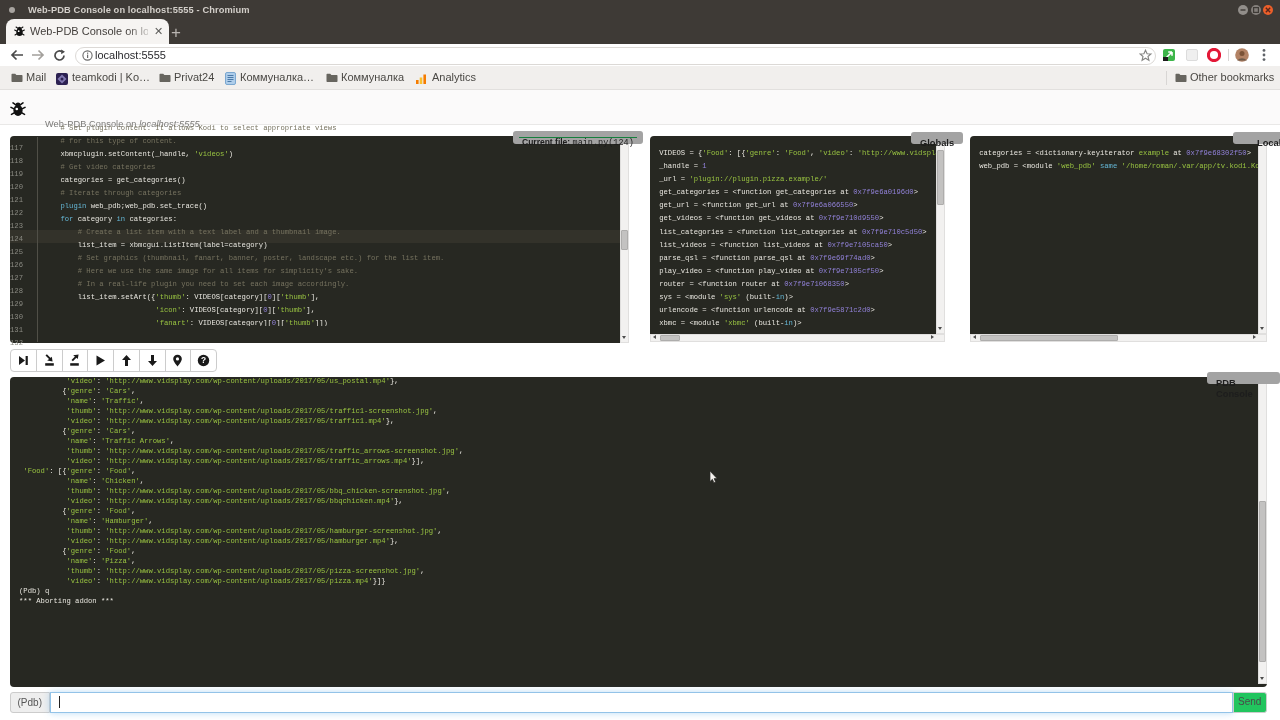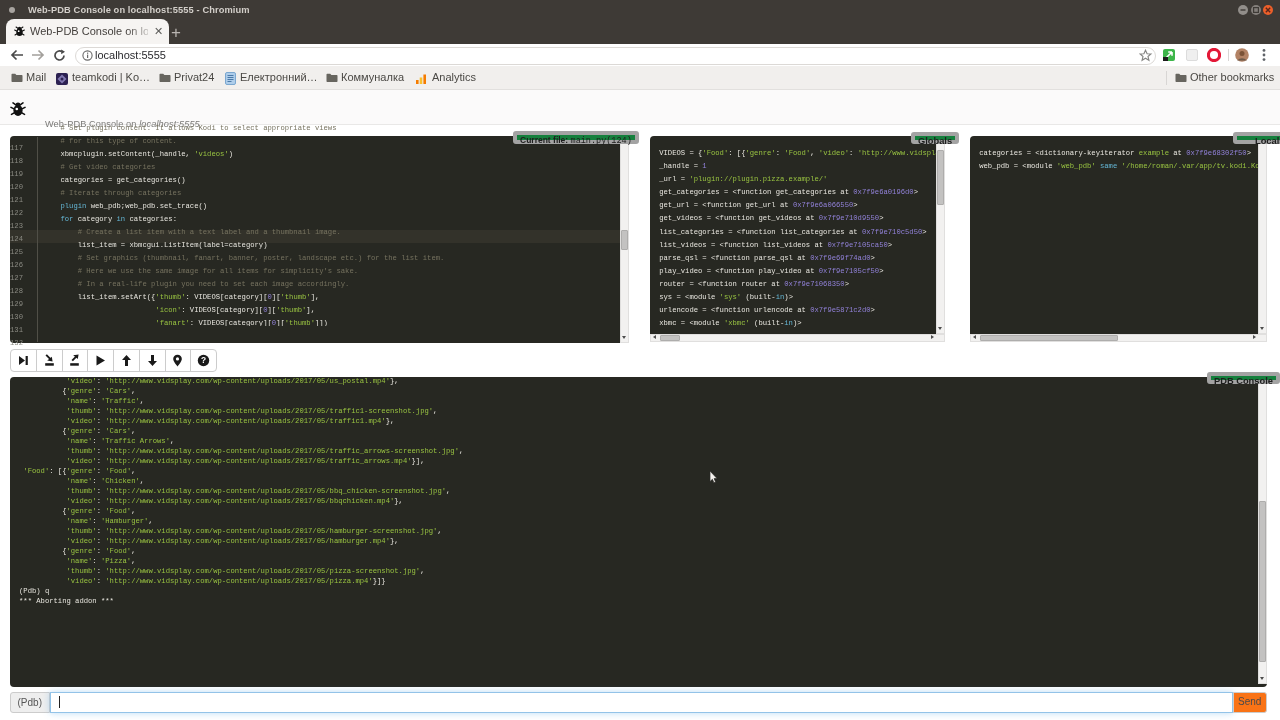--- a/index.html
+++ b/index.html
@@ -18,35 +18,35 @@
 #navbar{left:0;top:44px;width:1280px;height:22px;background:#fff}
 #omni{left:75px;top:47px;width:1081px;height:17.5px;background:#fff;border:1px solid #dcd9d6;border-radius:9px}
 #url{left:95px;top:49px;font-size:11px;color:#2a2a2e}
 #bookbar{left:0;top:66px;width:1280px;height:24px;background:#f1efed;border-bottom:1px solid #e2e0de}
 .bktxt{top:71px;font-size:11px;color:#4a4844}
 
 #header{left:0;top:90px;width:1280px;height:35px;background:#fbfafa;border-bottom:1px solid #e9e8e7}
 #htitle{left:45px;top:119px;font-size:9.2px;font-weight:normal;color:#7c7b79;letter-spacing:0.1px}
 pre{font-family:"Liberation Mono", monospace;font-size:7.2px;line-height:13px;color:#e8e6df;white-space:pre}
 .panel{background:#272822;border-radius:4px}
-.tag{background:#15803d;border:4px solid #a3a3a3;border-radius:3px;font-size:9.3px;font-weight:bold;color:#1d1d1d;padding:0 3px;height:12.5px;line-height:11.5px;z-index:5}
+.tag{background:#15803d;border:6px solid #a3a3a3;border-radius:3px;font-size:9.3px;font-weight:bold;color:#1d1d1d;padding:0 3px;height:12.5px;line-height:11.5px;z-index:5}
 .tag .mono{font-family:"Liberation Mono", monospace;font-weight:normal}
 .s{color:#98c241}.k{color:#65b7d6}.n{color:#9181d8}.c{color:#76725f}
 
 .sbtrack{background:#f2f1f0;border:1px solid #e0dfde}
 .sbthumb{background:#c3c2c1;border:1px solid #aeadac;border-radius:1px}
 
 #btngroup{left:10px;top:348.5px;width:207px;height:23.5px;background:#fff;border:1px solid #ccc;border-radius:4px;display:flex}
 #btngroup .tbtn{flex:1;border-right:1px solid #ccc;display:flex;align-items:center;justify-content:center}
 #btngroup .tbtn:last-child{border-right:none}
 
 #pdblabel{left:10px;top:692px;width:39.5px;height:20.5px;background:#eee;border:1px solid #ccc;border-radius:3px 0 0 3px;font-size:10px;color:#555;text-align:center;line-height:19px}
 #pdbinput{left:49.5px;top:692px;width:1183px;height:20.5px;background:#fff;border:1px solid #93c3e8;box-shadow:0 0 7px rgba(102,175,233,.45);border-radius:0}
 #cursor{left:58.5px;top:696px;width:1.3px;height:12px;background:#222}
-#sendbtn{left:1232.5px;top:692px;width:34.5px;height:20.5px;background:#f97316;border:1px solid #ccc;border-radius:0 3px 3px 0;font-size:10px;color:#4a4a4a;text-align:center;line-height:18px}
+#sendbtn{left:1232.5px;top:692px;width:34.5px;height:20.5px;background:#22c55e;border:1px solid #ccc;border-radius:0 3px 3px 0;font-size:10px;color:#4a4a4a;text-align:center;line-height:18px}
 </style></head>
 <body>
 <div id="titlebar" class="abs">
     <div class="abs dot"></div>
   </div>
 <div id="wtitle" class="abs">Web-PDB Console on localhost:5555 - Chromium</div>
 <div class="abs wbtn" style="left:1238px;background:#928e8a">
     <svg width="10" height="10">
       <path d="M2.5 5 L7.5 5" stroke="#3e3a36" stroke-width="1.4"></path>
     </svg>
@@ -135,21 +135,21 @@
   </svg>
 <div class="abs bktxt" style="left:72px">teamkodi | Ko…</div>
 <svg class="abs" style="left:159px;top:73px" width="12" height="10" viewBox="0 0 12 10">
     <path d="M0.5 1.5 Q0.5 0.8 1.2 0.8 L4.2 0.8 L5.4 2.0 L10.8 2.0 Q11.5 2.0 11.5 2.7 L11.5 8.3 Q11.5 9.0 10.8 9.0 L1.2 9.0 Q0.5 9.0 0.5 8.3 Z" fill="#67655f"></path>
   </svg>
 <div class="abs bktxt" style="left:174px">Privat24</div>
 <svg class="abs" style="left:225px;top:72px" width="11" height="13" viewBox="0 0 11 13">
     <rect x="0.5" y="0.5" width="10" height="12" rx="1.5" fill="#aecdea" stroke="#7ba7d0"></rect>
     <path d="M2.5 3.5 h6 M2.5 5.5 h6 M2.5 7.5 h6 M2.5 9.5 h4" stroke="#4a79a8" stroke-width="1"></path>
   </svg>
-<div class="abs bktxt" style="left:240px">Електронний…</div>
+<div class="abs bktxt" style="left:240px">Коммуналка…</div>
 <svg class="abs" style="left:326px;top:73px" width="12" height="10" viewBox="0 0 12 10">
     <path d="M0.5 1.5 Q0.5 0.8 1.2 0.8 L4.2 0.8 L5.4 2.0 L10.8 2.0 Q11.5 2.0 11.5 2.7 L11.5 8.3 Q11.5 9.0 10.8 9.0 L1.2 9.0 Q0.5 9.0 0.5 8.3 Z" fill="#67655f"></path>
   </svg>
 <div class="abs bktxt" style="left:341px">Коммуналка</div>
 <svg class="abs" style="left:415px;top:72.5px" width="12" height="12" viewBox="0 0 12 12">
     <rect x="1" y="7" width="2.6" height="4" fill="#f57c00"></rect>
     <rect x="4.7" y="4.5" width="2.6" height="6.5" fill="#fbc02d"></rect>
     <rect x="8.4" y="1.5" width="2.6" height="9.5" fill="#f57c00"></rect>
   </svg>
 <div class="abs bktxt" style="left:432px">Analytics</div>

